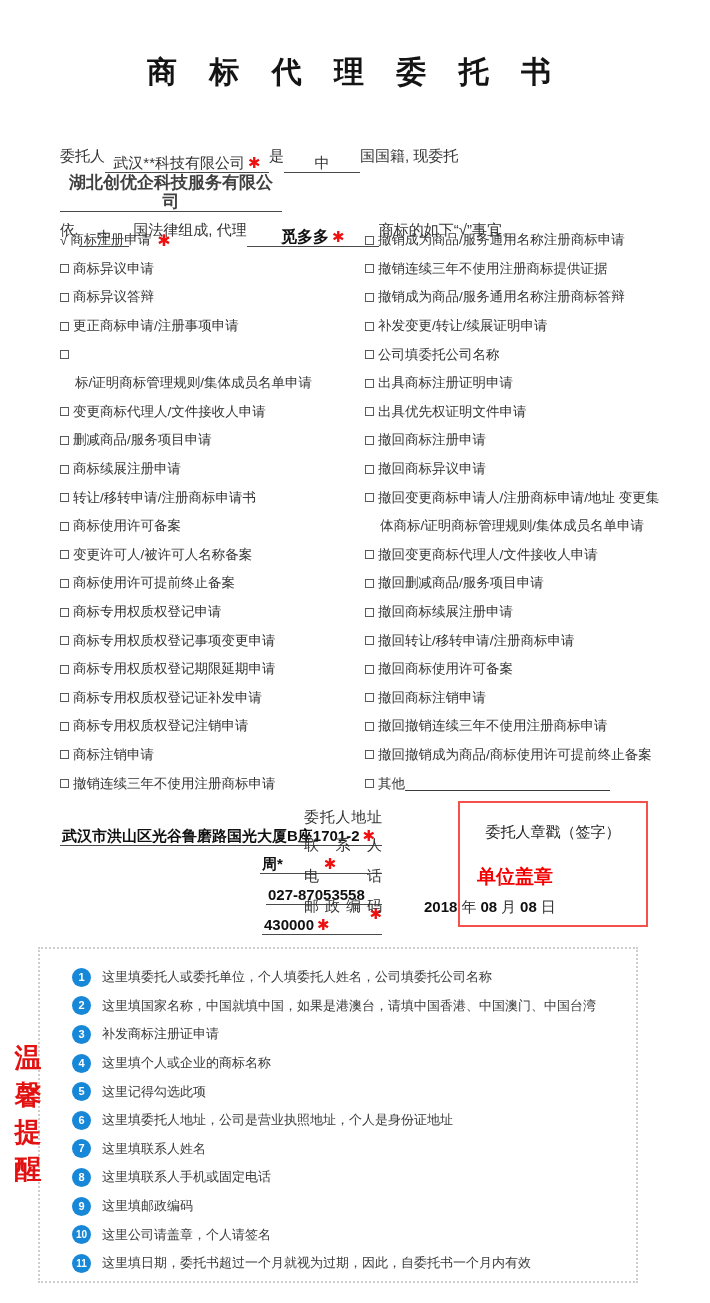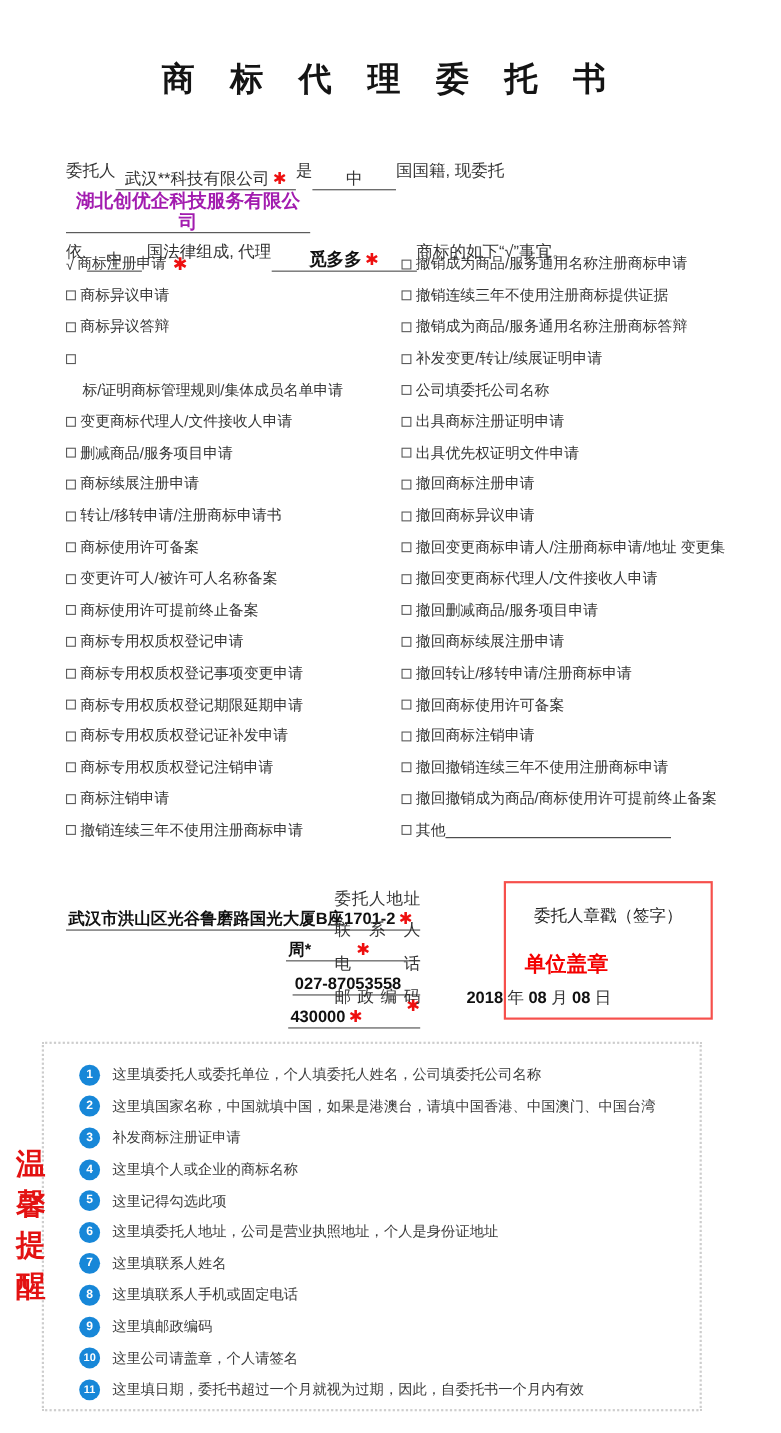--- a/index.html
+++ b/index.html
@@ -10,21 +10,21 @@
   
   .doc-title{
     position:absolute;top:52px;left:0;width:100%;text-align:center;
     font-size:30px;font-weight:bold;letter-spacing:12px;color:#141414;margin:0;
   }
   
   .intro{position:absolute;top:138px;left:60px;width:606px;font-size:15px;line-height:35px;color:#333;}
   .blank{display:inline-block;border-bottom:1.5px solid #4a4a4a;text-align:center;line-height:19px;vertical-align:bottom;padding:0 2px;}
   .blank.b-principal{min-width:160px;}
   .blank.b-country1{width:72px;}
-  .blank.b-agent{width:218px;font-weight:bold;font-size:17px;color:#a21caf;}
+  .blank.b-agent{width:218px;font-weight:bold;font-size:17px;color:#404040;}
   .blank.b-country2{width:46px;}
   .blank.b-mark{width:128px;font-weight:bold;font-size:16px;color:#111;}
   .ast{color:#ee0f0f;font-weight:bold;font-size:15px;padding-left:3px;}
   
   .checklist{position:absolute;top:226px;left:60px;width:640px;display:flex;}
   .cl-col{display:flex;flex-direction:column;}
   .cl-col.left{width:305px;}
   .cl-col.right{width:335px;}
   .cl-row{height:28.6px;display:flex;align-items:center;font-size:13.5px;color:#353535;white-space:nowrap;}
   .cbx{display:inline-block;width:7px;height:7px;border:1px solid #5a5a5a;margin-right:4px;flex:0 0 auto;}
@@ -85,20 +85,24 @@
         <div class="cl-row">
           <span class="cbx"></span>
           <span class="cl-text">商标异议申请</span>
         </div>
         <div class="cl-row">
           <span class="cbx"></span>
           <span class="cl-text">商标异议答辩</span>
         </div>
         <div class="cl-row">
           <span class="cbx"></span>
+          <span class="cl-text">更正商标申请/注册事项申请</span>
+        </div>
+        <div class="cl-row">
+          <span class="cbx"></span>
         </div>
         <div class="cl-row">
           <span class="cont-indent"></span>
           <span class="cl-text">标/证明商标管理规则/集体成员名单申请</span>
         </div>
         <div class="cl-row">
           <span class="cbx"></span>
           <span class="cl-text">变更商标代理人/文件接收人申请</span>
         </div>
         <div class="cl-row">
@@ -187,20 +191,24 @@
           <span class="cbx"></span>
           <span class="cl-text">撤回商标注册申请</span>
         </div>
         <div class="cl-row">
           <span class="cbx"></span>
           <span class="cl-text">撤回商标异议申请</span>
         </div>
         <div class="cl-row">
           <span class="cbx"></span>
           <span class="cl-text">撤回变更商标申请人/注册商标申请/地址 变更集</span>
+        </div>
+        <div class="cl-row">
+          <span class="cont-indent"></span>
+          <span class="cl-text">体商标/证明商标管理规则/集体成员名单申请</span>
         </div>
         <div class="cl-row">
           <span class="cbx"></span>
           <span class="cl-text">撤回变更商标代理人/文件接收人申请</span>
         </div>
         <div class="cl-row">
           <span class="cbx"></span>
           <span class="cl-text">撤回删减商品/服务项目申请</span>
         </div>
         <div class="cl-row">

